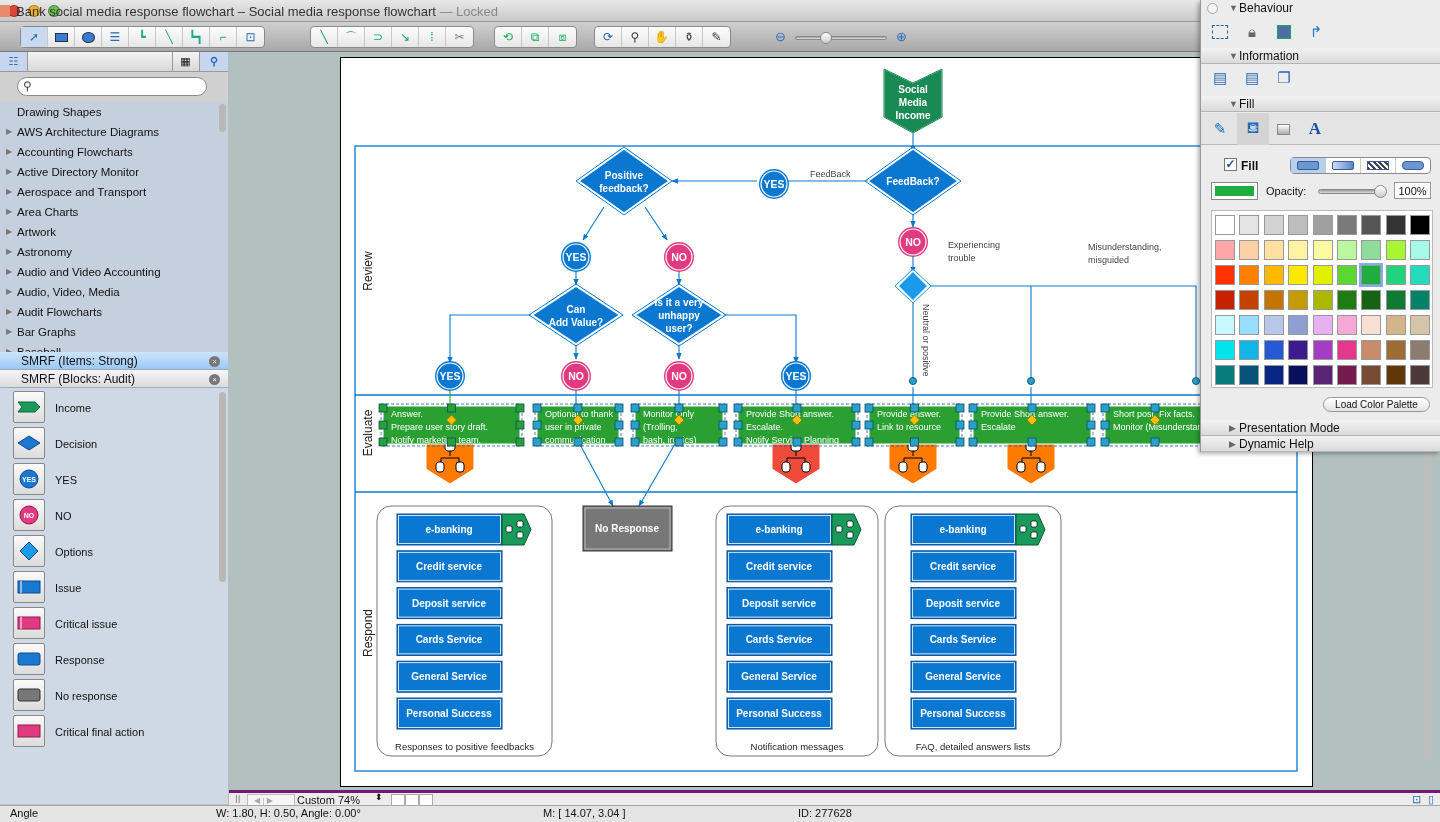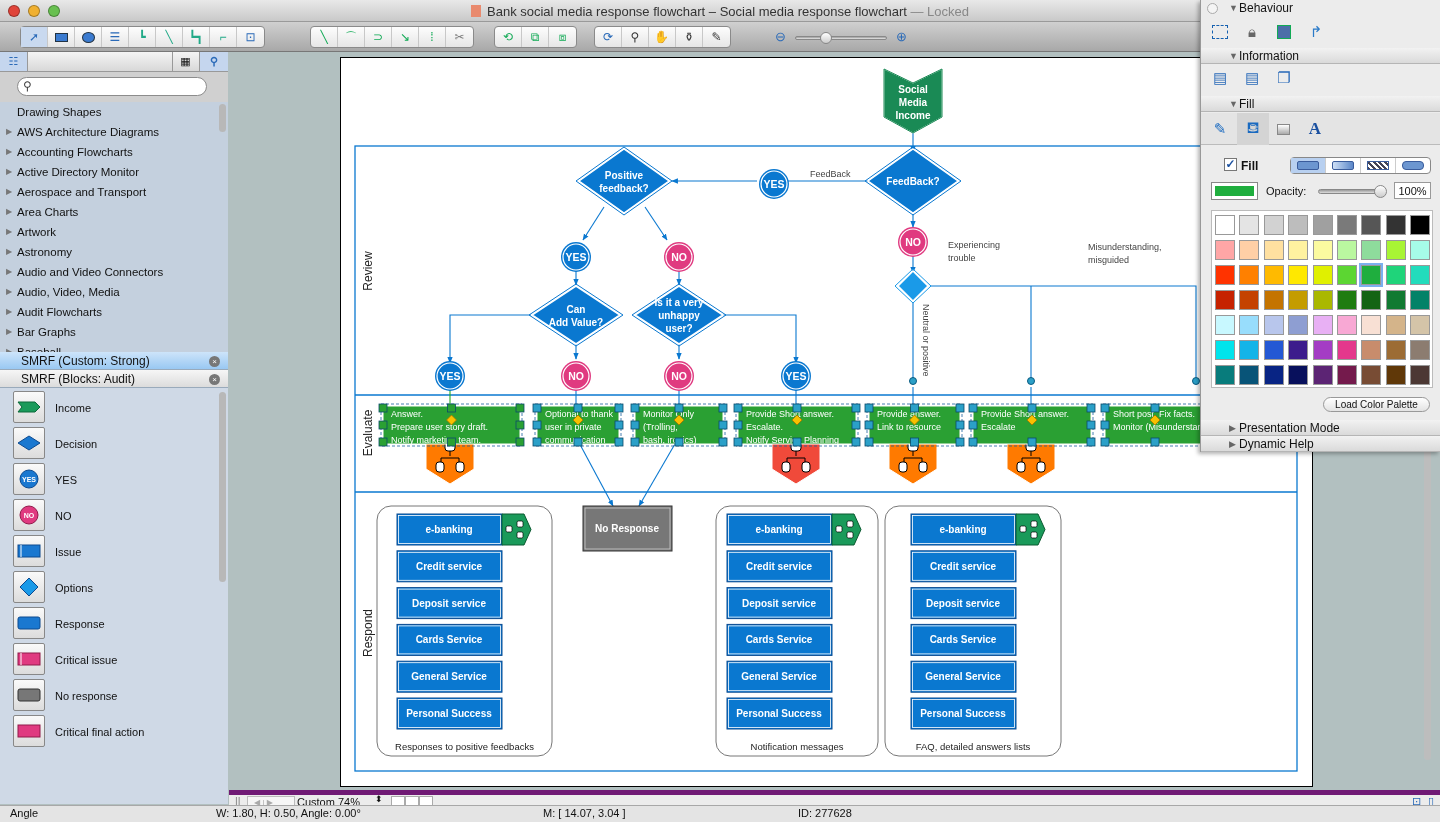--- a/index.html
+++ b/index.html
@@ -1,21 +1,21 @@
 <!DOCTYPE html>
 <html><head>
 <meta charset="utf-8">
 <style>
 *{box-sizing:border-box;margin:0;padding:0}
 body{width:1440px;height:822px;overflow:hidden;position:relative;font-family:"Liberation Sans",sans-serif;font-size:11px;background:#b2c0c0;color:#111}
 .abs{position:absolute}
 
 #titlebar{left:0;top:0;width:1440px;height:22px;background:linear-gradient(#e8e8e8,#c9c9c9);border-bottom:1px solid #9a9a9a}
 .tl{position:absolute;top:5px;width:12px;height:12px;border-radius:50%;border:1px solid rgba(0,0,0,.3)}
-#title-text{position:absolute;left:0;width:1440px;top:4px;text-align:center;font-size:13px;color:#333}
+#title-text{position:absolute;left:0;width:1440px;top:4px;font-size:13px;color:#333}
 #title-text .locked{color:#888}
 .doc-icon{display:inline-block;width:10px;height:12px;background:#e98a6e;margin-right:6px;vertical-align:-1px}
 
 #toolbar{left:0;top:22px;width:1440px;height:30px;background:linear-gradient(#d0d0d0,#a8a8a8);border-bottom:1px solid #777}
 .tgroup{position:absolute;top:4px;height:22px;background:linear-gradient(#fdfdfd,#e6e6e6);border:1px solid #8a8a8a;border-radius:4px;display:flex}
 .tbtn{width:27px;height:20px;border-right:1px solid #c8c8c8;display:flex;align-items:center;justify-content:center;font-size:12px;color:#2a6ab8}
 .tbtn:last-child{border-right:none}
 .tbtn.sel{background:#c9d9ef}
 
 #lib-tabs{left:0;top:52px;width:228px;height:20px;background:linear-gradient(#f4f4f4,#d8d8d8);border-bottom:1px solid #999}
@@ -29,21 +29,21 @@
 #shapes{left:0;top:388px;width:228px;height:416px;background:#cfd9e6;overflow:hidden}
 .shape-item{height:36px;position:relative}
 .shape-thumb{position:absolute;left:13px;top:3px;width:32px;height:32px;border:1px solid #888;background:linear-gradient(#fafafa,#dcdcdc);border-radius:2px;display:flex;align-items:center;justify-content:center}
 .shape-label{position:absolute;left:55px;top:0;line-height:40px;font-size:11px}
 .vscroll{position:absolute;width:7px;border-radius:4px;background:#b8b8b8}
 
 #canvas-area{left:229px;top:52px;width:1195px;height:738px;background:#b2c0c0}
 #page{left:340px;top:57px;width:973px;height:730px;background:#fff;border:1px solid #000}
 #diagram{left:340px;top:57px}
 
-#hbar{left:229px;top:790px;width:1211px;height:15px;background:#ececec;border-top:5px solid #701a75}
+#hbar{left:229px;top:790px;width:1211px;height:15px;background:#ececec;border-top:3px solid #701a75}
 #statusbar{left:0;top:805px;width:1440px;height:17px;background:#e4e4e4;border-top:1px solid #a8a8a8;font-size:11px}
 
 #rpanel{left:1200px;top:0;width:240px;height:452px;background:#ececec;border-left:1px solid #999;box-shadow:-2px 2px 4px rgba(0,0,0,.3)}
 .sec-h{position:absolute;left:0;width:240px;height:16px;background:linear-gradient(#f2f2f2,#dadada);border-bottom:1px solid #b5b5b5;font-size:12px;line-height:16px;padding-left:28px}
 .sec-h .tri{position:absolute;left:28px;font-size:9px;color:#666}
 .sec-h span.t{margin-left:10px}
 .picon{position:absolute;width:20px;height:20px;display:flex;align-items:center;justify-content:center}
 #palette{position:absolute;left:10px;top:210px;width:222px;height:178px;background:#fff;border:1px solid #bbb}
 .sw{position:absolute;width:20px;height:20px;border:1px solid #999}
 .btn-mac{position:absolute;background:linear-gradient(#fff,#e3e3e3);border:1px solid #999;border-radius:10px;text-align:center;font-size:10px}
@@ -157,30 +157,30 @@
 </div>
 <div id="lib-list" class="abs">
     <div class="lib-item"><span>Drawing Shapes</span></div>
     <div class="lib-item"><span class="tri">▶</span><span>AWS Architecture Diagrams</span></div>
     <div class="lib-item"><span class="tri">▶</span><span>Accounting Flowcharts</span></div>
     <div class="lib-item"><span class="tri">▶</span><span>Active Directory Monitor</span></div>
     <div class="lib-item"><span class="tri">▶</span><span>Aerospace and Transport</span></div>
     <div class="lib-item"><span class="tri">▶</span><span>Area Charts</span></div>
     <div class="lib-item"><span class="tri">▶</span><span>Artwork</span></div>
     <div class="lib-item"><span class="tri">▶</span><span>Astronomy</span></div>
-    <div class="lib-item"><span class="tri">▶</span><span>Audio and Video Connectors</span></div>
+    <div class="lib-item"><span class="tri">▶</span><span>Audio and Video Accounting</span></div>
     <div class="lib-item"><span class="tri">▶</span><span>Audio, Video, Media</span></div>
     <div class="lib-item"><span class="tri">▶</span><span>Audit Flowcharts</span></div>
     <div class="lib-item"><span class="tri">▶</span><span>Bar Graphs</span></div>
     <div class="lib-item"><span class="tri">▶</span><span>Baseball</span></div>
   </div>
 <div class="vscroll abs" style="left:219px;top:104px;height:28px"></div>
 
 <div class="smrf abs" style="top:352px;background:linear-gradient(#cde4fa,#99c8f2);position:absolute">
-  <span>SMRF (Custom: Strong)</span>
+  <span>SMRF (Items: Strong)</span>
   <span class="x">×</span>
 </div>
 <div class="smrf abs" style="top:370px;background:linear-gradient(#f6f6f6,#dcdcdc);position:absolute">
   <span>SMRF (Blocks: Audit)</span>
   <span class="x">×</span>
 </div>
 <div id="shapes" class="abs">
     <div class="shape-item">
       <div class="shape-thumb">
         <svg width="24" height="12">
@@ -210,51 +210,51 @@
       <div class="shape-thumb">
         <svg width="20" height="20">
           <circle cx="10" cy="10" r="9" fill="#e03a80" stroke="#901a4a"></circle>
           <text x="10" y="13" font-size="7" fill="#fff" text-anchor="middle" font-weight="bold">NO</text>
         </svg>
       </div>
       <span class="shape-label">NO</span>
     </div>
     <div class="shape-item">
       <div class="shape-thumb">
+        <svg width="20" height="20">
+          <path d="M10,1 L19,10 L10,19 L1,10 z" fill="#1a9ae8" stroke="#0c4a90"></path>
+        </svg>
+      </div>
+      <span class="shape-label">Options</span>
+    </div>
+    <div class="shape-item">
+      <div class="shape-thumb">
         <svg width="24" height="14">
           <rect x="1" y="1" width="22" height="12" fill="#1a78d0" stroke="#0c4a90"></rect>
           <line x1="4" y1="1" x2="4" y2="13" stroke="#fff"></line>
         </svg>
       </div>
       <span class="shape-label">Issue</span>
     </div>
     <div class="shape-item">
       <div class="shape-thumb">
-        <svg width="20" height="20">
-          <path d="M10,1 L19,10 L10,19 L1,10 z" fill="#1a9ae8" stroke="#0c4a90"></path>
-        </svg>
-      </div>
-      <span class="shape-label">Options</span>
-    </div>
-    <div class="shape-item">
-      <div class="shape-thumb">
-        <svg width="24" height="14">
-          <rect x="1" y="1" width="22" height="12" rx="2" fill="#1a78d0" stroke="#0c4a90"></rect>
-        </svg>
-      </div>
-      <span class="shape-label">Response</span>
-    </div>
-    <div class="shape-item">
-      <div class="shape-thumb">
         <svg width="24" height="14">
           <rect x="1" y="1" width="22" height="12" fill="#e03a80" stroke="#901a4a"></rect>
           <line x1="4" y1="1" x2="4" y2="13" stroke="#fff"></line>
         </svg>
       </div>
       <span class="shape-label">Critical issue</span>
+    </div>
+    <div class="shape-item">
+      <div class="shape-thumb">
+        <svg width="24" height="14">
+          <rect x="1" y="1" width="22" height="12" rx="2" fill="#1a78d0" stroke="#0c4a90"></rect>
+        </svg>
+      </div>
+      <span class="shape-label">Response</span>
     </div>
     <div class="shape-item">
       <div class="shape-thumb">
         <svg width="24" height="14">
           <rect x="1" y="1" width="22" height="12" rx="2" fill="#777" stroke="#333"></rect>
         </svg>
       </div>
       <span class="shape-label">No response</span>
     </div>
     <div class="shape-item">

